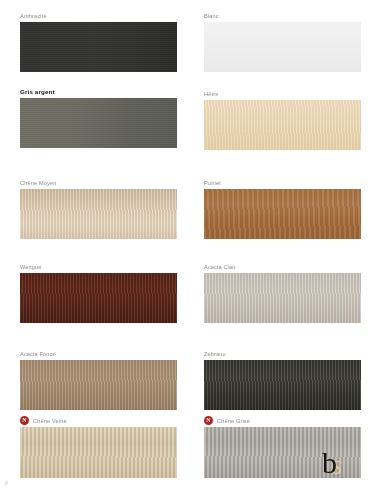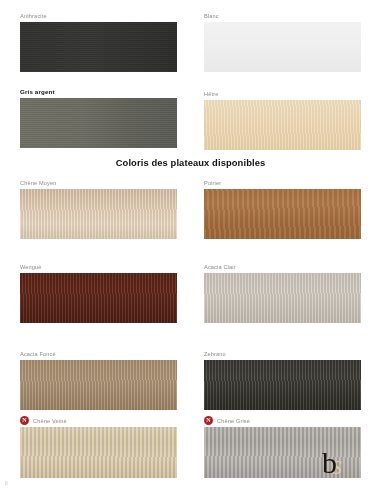--- a/index.html
+++ b/index.html
@@ -210,21 +210,20 @@
 
   <div class="cell col-left" style="top:88px">
     <div class="cell-label strong">Gris argent</div>
     <div class="swatch sw-gris-argent"></div>
   </div>
   <div class="cell col-right" style="top:90px">
     <div class="cell-label">Hêtre</div>
     <div class="swatch sw-hetre"></div>
   </div>
 
-  <div class="section-title">Coloris des plateaux disponibles</div>
 
   <div class="cell col-left" style="top:179px">
     <div class="cell-label">Chêne Moyen</div>
     <div class="swatch sw-chene-moyen"></div>
   </div>
   <div class="cell col-right" style="top:179px">
     <div class="cell-label">Poirier</div>
     <div class="swatch sw-poirier"></div>
   </div>
 

